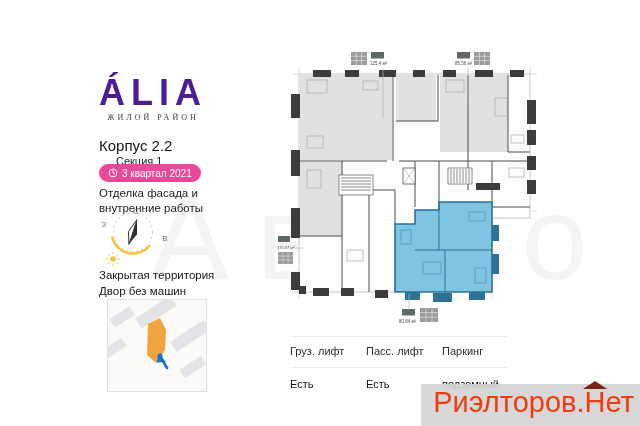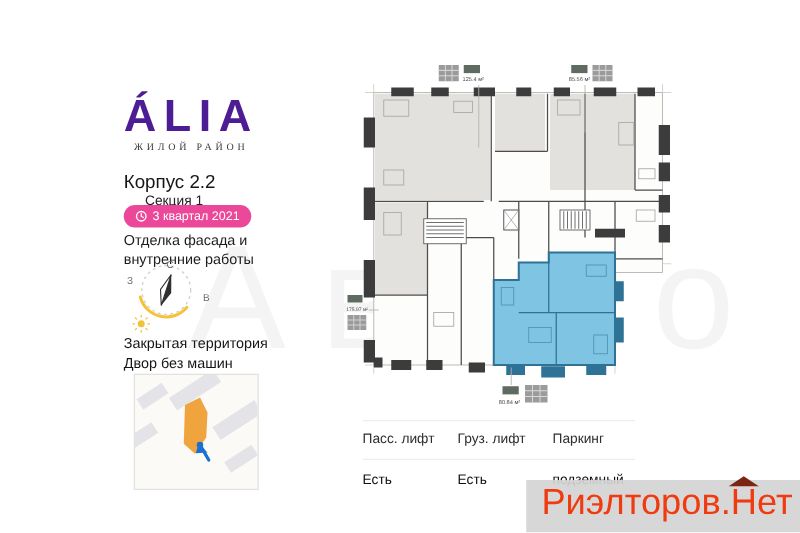--- a/index.html
+++ b/index.html
@@ -217,22 +217,22 @@
 
     <g>
       <rect x="119" y="269" width="13" height="6.5" fill="#5f6a61"></rect>
       <text x="116" y="283" font-size="4.5" fill="#4a4a4a">80.84 м²</text>
       <rect x="137" y="268" width="18" height="14" fill="#9b9b9b"></rect>
       <path d="M137 272.6 H155 M137 277.2 H155 M143 268 V282 M149 268 V282" stroke="#d9d9d9" stroke-width="0.8"></path>
     </g>
   </svg>
 
   <div class="spec-table">
+    <div class="spec-h">Груз. лифт</div>
     <div class="spec-h">Пасс. лифт</div>
-    <div class="spec-h">Груз. лифт</div>
     <div class="spec-h">Паркинг</div>
     <div class="spec-v">Есть</div>
     <div class="spec-v">Есть</div>
     <div class="spec-v">подземный</div>
   </div>
 
   <div class="wm">
     <div class="wm-text">
       <span>Риэлторов.</span><span class="roof-wrap"><span class="roof"></span><span>Н</span></span><span>ет</span>
     </div>

